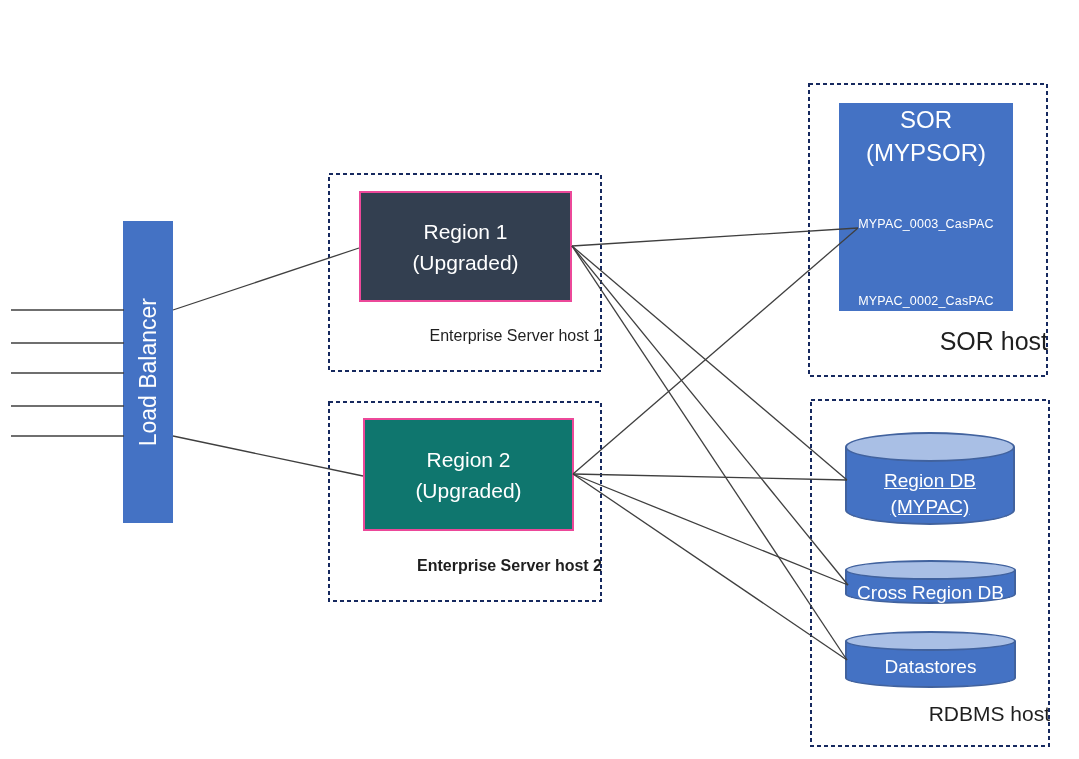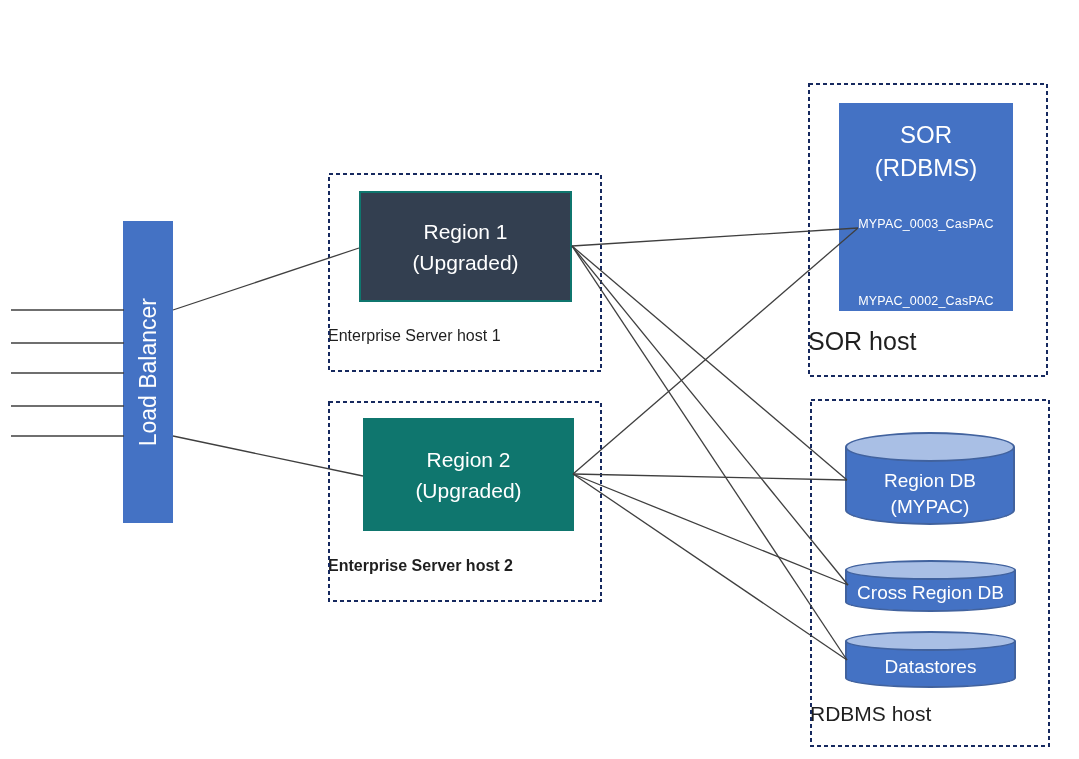--- a/index.html
+++ b/index.html
@@ -37,52 +37,52 @@
     transform: rotate(180deg);
     color: #ffffff;
     font-size: 23px;
     white-space: nowrap;
   }
 
   
   .host { position: absolute; z-index: 2; }
   .host-label {
     position: absolute; left: 0; right: 0;
-    text-align: left;
+    text-align: right;
     color: #1f1f1f;
   }
 
   .host1 { left: 328px; top: 173px; width: 274px; height: 199px; }
   .host2 { left: 328px; top: 401px; width: 274px; height: 201px; }
   .host1 .host-label, .host2 .host-label { font-size: 16px; }
   .host1 .host-label { top: 154px; }
   .host2 .host-label { top: 156px; font-weight: bold; }
 
   .region-node {
     position: absolute;
     display: flex; flex-direction: column;
     align-items: center; justify-content: center;
     color: #ffffff;
     font-size: 21px;
     line-height: 31px;
-    border: 2px solid #0f766e;
+    border: 2px solid #ec4899;
   }
   .region1 { left: 31px; top: 18px; width: 213px; height: 111px; background: #333F50; }
   .region2 { left: 35px; top: 17px; width: 211px; height: 113px; background: #0f766e; }
 
   
   .sor-host { left: 808px; top: 83px; width: 240px; height: 294px; }
   .sor-node {
     position: absolute;
     left: 31px; top: 20px; width: 174px; height: 208px;
     background: #4472C4;
     color: #ffffff;
   }
   .sor-title {
-    position: absolute; left: 0; right: 0; top: 15px;
+    position: absolute; left: 0; right: 0; top: 0;
     text-align: center;
     font-size: 24px; line-height: 33px;
   }
   .sor-pac {
     position: absolute; left: 0; right: 0;
     text-align: center;
     font-size: 12.5px;
     letter-spacing: 0.2px;
   }
   .sor-pac.p1 { top: 114px; }
@@ -112,23 +112,23 @@
     position: absolute; left: 0; right: 0;
     text-align: center;
     color: #ffffff;
     font-size: 19px;
     line-height: 26px;
     z-index: 3;
   }
   .db1 { left: 35px; top: 33px; width: 170px; height: 93px; }
   .db1 .cyl-top { height: 30px; }
   .db1 .cyl-body { top: 15px; border-radius: 0 0 50% 50% / 0 0 15px 15px; }
-  .db1 .cyl-label { top: 36px; }
-
-  .db2 { left: 35px; top: 161px; width: 171px; height: 52px; }
+  .db1 .cyl-label { top: 36px; text-decoration: underline; }
+
+  .db2 { left: 35px; top: 161px; width: 171px; height: 44px; }
   .db2 .cyl-top { height: 20px; }
   .db2 .cyl-body { top: 10px; border-radius: 0 0 50% 50% / 0 0 10px 10px; }
   .db2 .cyl-label { top: 20px; }
 
   .db3 { left: 35px; top: 232px; width: 171px; height: 57px; }
   .db3 .cyl-top { height: 20px; }
   .db3 .cyl-body { top: 10px; border-radius: 0 0 50% 50% / 0 0 10px 10px; }
   .db3 .cyl-label { top: 23px; }
 </style>
 </head>
@@ -180,21 +180,21 @@
       <span>Region 2</span>
       <span>(Upgraded)</span>
     </div>
     <div class="host-label">Enterprise Server host 2</div>
   </div>
 
   <div class="host sor-host">
     <div class="sor-node">
       <div class="sor-title">
         <div>SOR</div>
-        <div>(RDBMS)</div>
+        <div>(MYPSOR)</div>
       </div>
       <div class="sor-pac p1">MYPAC_0003_CasPAC</div>
       <div class="sor-pac p2">MYPAC_0002_CasPAC</div>
     </div>
     <div class="host-label">SOR host</div>
   </div>
 
   <div class="host rdbms-host">
     <div class="cylinder db1">
       <div class="cyl-top"></div>

